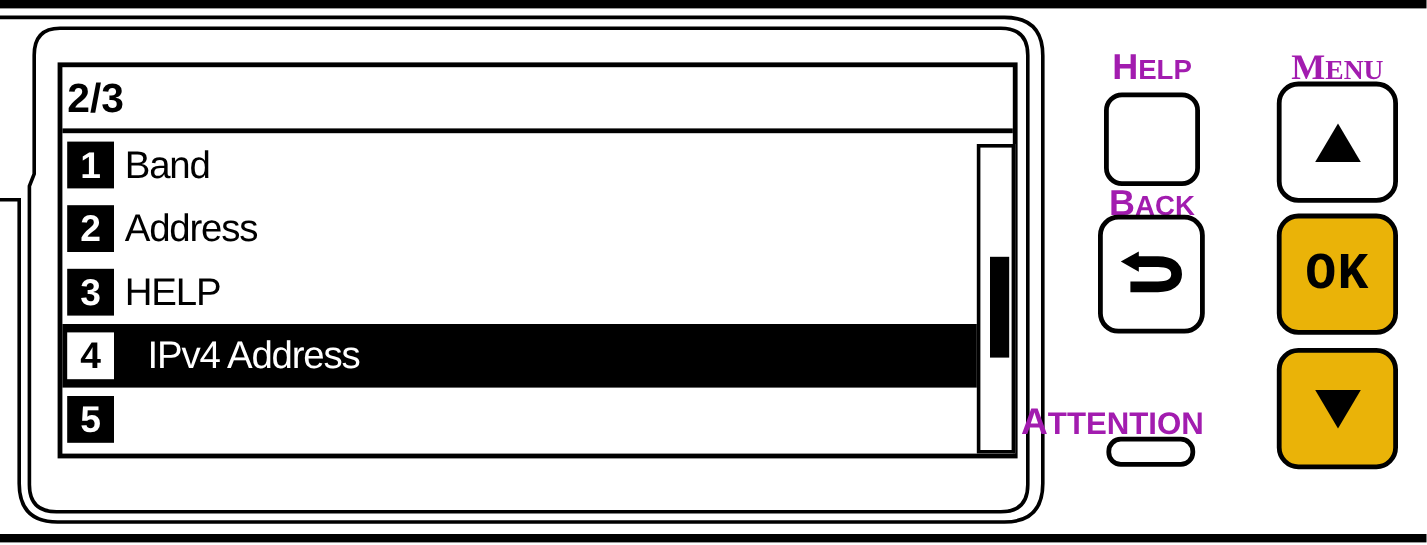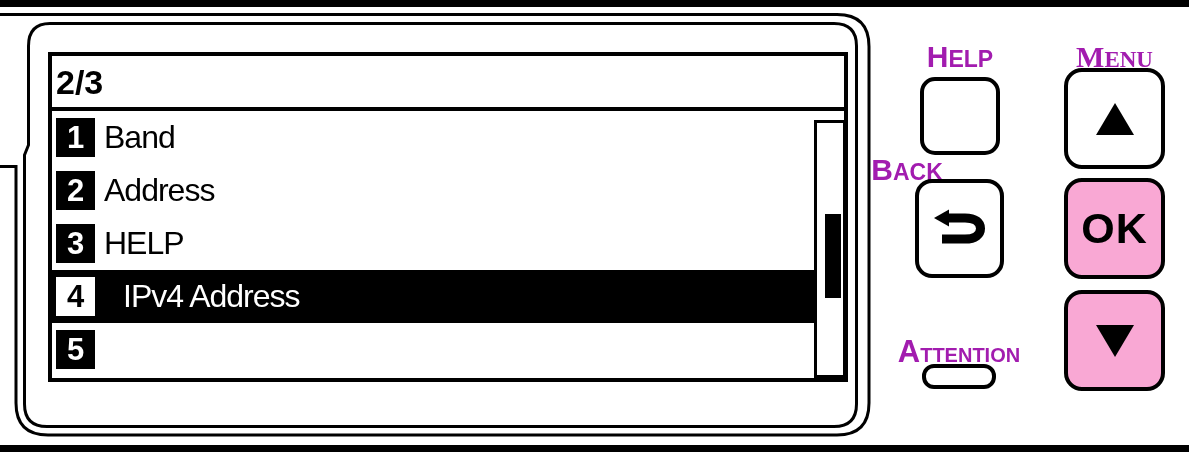--- a/index.html
+++ b/index.html
@@ -25,31 +25,31 @@
   .row-label{margin-left:9px;font-size:32px;letter-spacing:-1px;color:#000;white-space:pre;}
   .menu-row.selected .row-label{color:#fff;margin-left:28px;}
   .scroll-track{left:814px;top:120px;width:32px;height:258px;border:3px solid #000;background:#fff;
                 box-sizing:border-box;}
   .scroll-thumb{position:absolute;left:8px;top:91px;width:16px;height:84px;background:#000;}
   
   .btn-label{font-weight:bold;color:#a21caf;text-align:center;font-size:23px;letter-spacing:0;}
   .btn-label::first-letter{font-size:30px;}
   .key{box-sizing:border-box;border:4px solid #000;display:flex;align-items:center;justify-content:center;}
   .key.white{background:#fff;}
-  .key.gray{background:#f9a8d4;}
+  .key.gray{background:#eab308;font-family:Liberation Mono, monospace;}
   #help-btn{left:920px;top:77px;width:80px;height:78px;border-radius:15px;}
   #back-btn{left:915px;top:179px;width:89px;height:99px;border-radius:17px;}
   #up-btn{left:1064px;top:68px;width:101px;height:101px;border-radius:18px;}
   #ok-btn{left:1064px;top:178px;width:101px;height:101px;border-radius:18px;
           font-size:43px;font-weight:bold;letter-spacing:1px;color:#000;}
   #down-btn{left:1064px;top:290px;width:101px;height:101px;border-radius:18px;}
   #help-label{left:905px;top:40px;width:110px;}
-  #back-label{left:852px;top:153px;width:110px;}
+  #back-label{left:905px;top:153px;width:110px;}
   #menu-label{left:1058px;top:40px;width:113px;font-family:Liberation Serif, serif;}
-  #attention-label{left:879px;top:334px;width:160px;font-size:20px;}
+  #attention-label{left:847px;top:334px;width:160px;font-size:26px;}
   #attention-label::first-letter{font-size:31px;}
   #attention-led{left:922px;top:364px;width:74px;height:25px;border:4px solid #000;border-radius:12px;
                  background:#fff;box-sizing:border-box;}
   .tri-up{width:0;height:0;border-left:19px solid transparent;border-right:19px solid transparent;
           border-bottom:32px solid #000;}
   .tri-down{width:0;height:0;border-left:19px solid transparent;border-right:19px solid transparent;
             border-top:32px solid #000;}
 </style>
 </head>
 <body>

